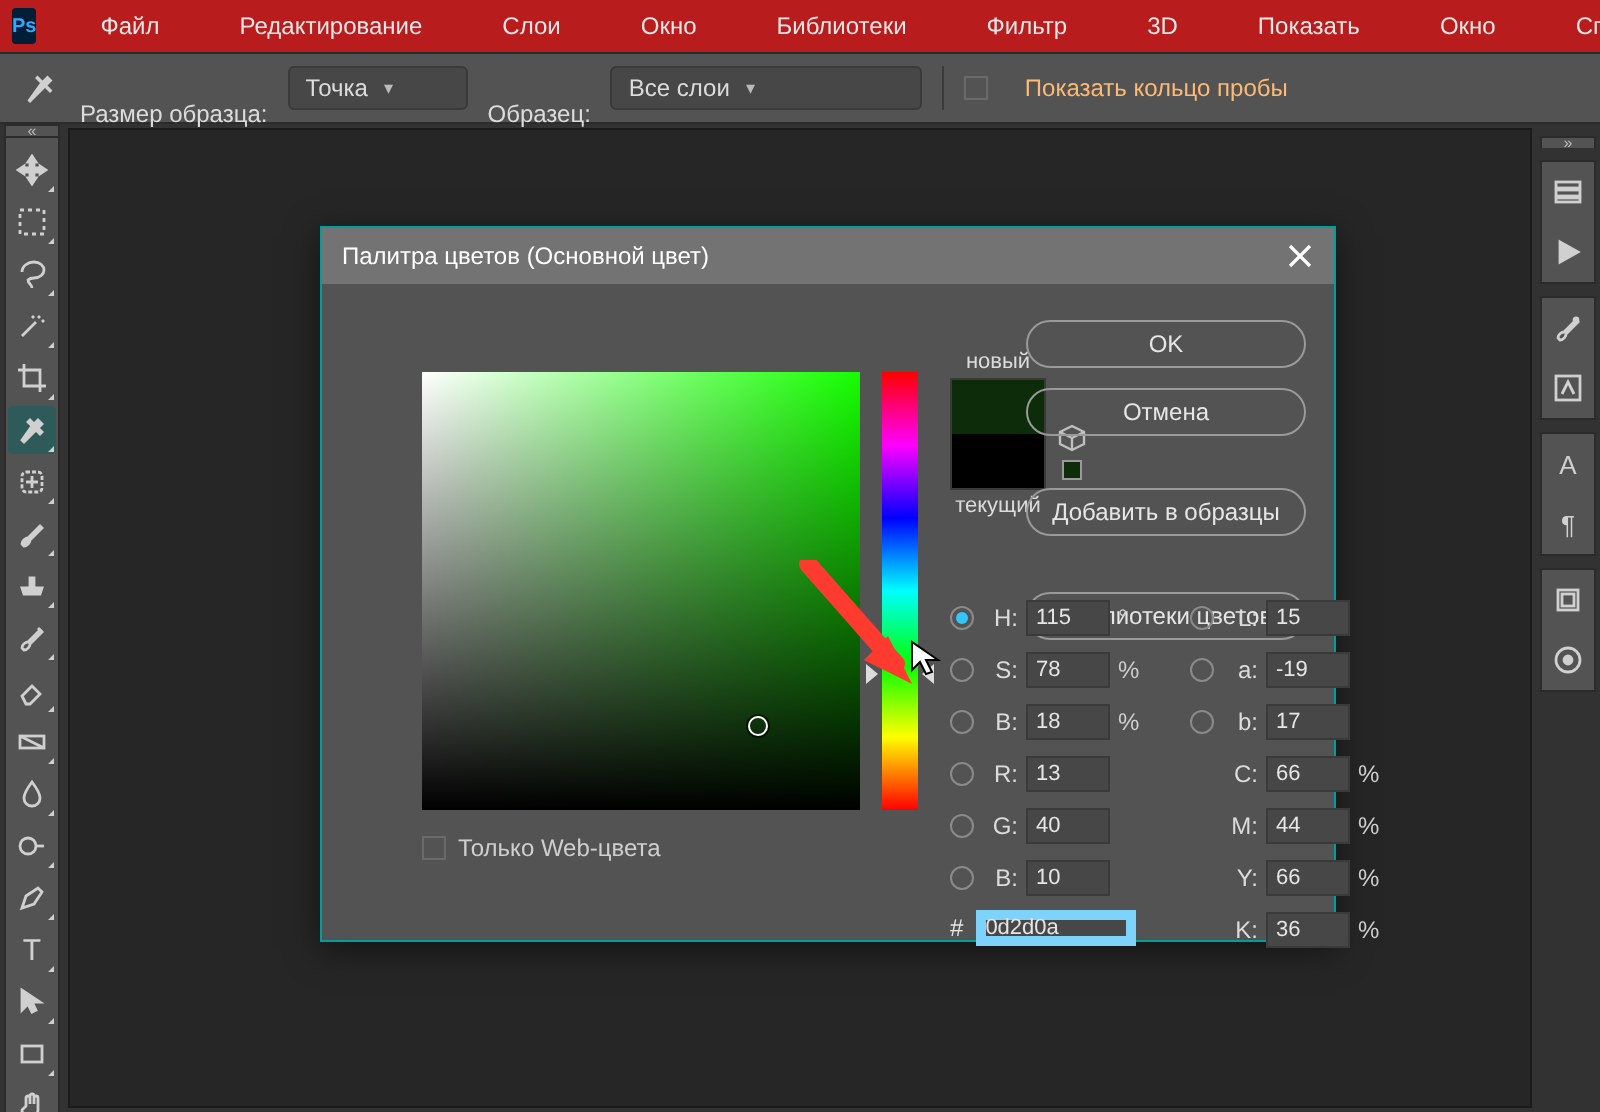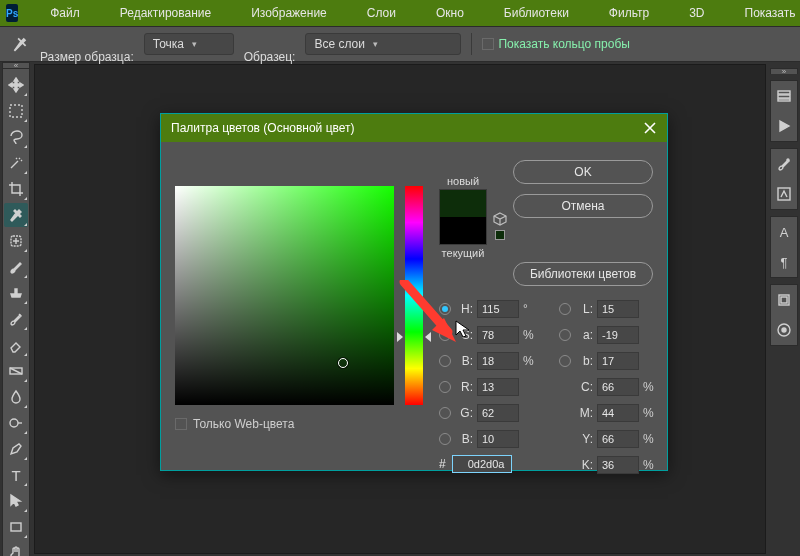--- a/index.html
+++ b/index.html
@@ -1,28 +1,28 @@
 <!DOCTYPE html>
 <html><head>
 <meta charset="utf-8">
 <style>
   * { box-sizing: border-box; margin: 0; padding: 0; font-family: "Segoe UI", Tahoma, sans-serif; }
   body { width: 800px; height: 556px; background: #323232; overflow: hidden; position: relative; color: #dcdcdc; font-size: 12px; }
   
-  .menubar { height: 26px; background: #4d7c0f; display: flex; align-items: center; padding: 0 6px; gap: 4px; }
+  .menubar { height: 26px; background: #b91c1c; display: flex; align-items: center; padding: 0 6px; gap: 4px; }
   .ps-badge { width: 22px; height: 18px; background: #001e36; color: #31a8ff; font-weight: 700; font-size: 10px; display: flex; align-items: center; justify-content: center; border-radius: 2px; }
   .menubar .item { padding: 4px 8px; color: #e6e6e6; cursor: default; margin-left: 20px; }
   
   .optionsbar { height: 36px; background: #535353; display: flex; align-items: center; padding: 0 10px; gap: 10px; border-bottom: 1px solid #2b2b2b; border-top: 1px solid #2b2b2b;}
   .tool-icon-mini { width: 20px; height: 20px; display:flex; align-items:center; justify-content:center;}
   .opt-label { color: #dcdcdc; margin-top: 25px; }
   .opt-select { background: #474747; border: 1px solid #3a3a3a; color: #dcdcdc; height: 22px; display: flex; align-items: center; padding: 0 8px; border-radius: 3px; gap: 8px; }
   .opt-select .caret { font-size: 9px; color: #bbb; }
   .chk { width: 12px; height: 12px; border: 1px solid #6a6a6a; display:inline-block; }
-  .opt-disabled { color: #86efac; display:flex; align-items:center; gap:4px; }
+  .opt-disabled { color: #fdba74; display:flex; align-items:center; gap:18px; }
   
   .toolbar { position: absolute; left: 2px; top: 68px; width: 28px; background: #535353; display: flex; flex-direction: column; align-items: center; padding: 4px 0; gap: 2px; border: 1px solid #2b2b2b;}
   .tool { width: 24px; height: 24px; display: flex; align-items: center; justify-content: center; color: #d0d0d0; border-radius: 2px; }
   .tool.selected { background: #2f5a5a; }
   .tool svg { width: 16px; height: 16px; stroke: #d0d0d0; fill: none; stroke-width: 1.4; }
   .tool .glyph { font-size: 15px; color:#d0d0d0; }
   .tool.sub { position:relative;}
   .tool.sub::after{ content:""; position:absolute; right:1px; bottom:1px; width:0;height:0;border-left:3px solid transparent; border-bottom:3px solid #d0d0d0;}
   
   .collapse-handle { position:absolute; left:2px; top:62px; width:28px; height:6px; background:#535353; border:1px solid #2b2b2b; border-bottom:none; display:flex; align-items:center; justify-content:center;}
@@ -31,23 +31,23 @@
   .right-strip { position: absolute; right: 2px; top: 68px; width: 28px; display:flex; flex-direction:column; gap:6px;}
   .panel-chunk { background:#535353; border:1px solid #2b2b2b; display:flex; flex-direction:column; align-items:center; padding:6px 0; gap:12px;}
   .panel-chunk .pi { width:18px;height:18px; display:flex;align-items:center;justify-content:center; color:#d0d0d0;}
   .panel-chunk .pi svg{ width:16px;height:16px; stroke:#d0d0d0; fill:none; stroke-width:1.4;}
   .right-collapse { width:28px; height:6px; background:#535353; border:1px solid #2b2b2b; border-bottom:none; display:flex;align-items:center;justify-content:center;}
   .right-collapse span{font-size:8px;color:#bbb;}
   
   .canvas { position:absolute; left:34px; right:34px; top:64px; bottom:2px; background:#262626; border:1px solid #1b1b1b;}
   
   .dialog { position:absolute; left:160px; top:113px; width:508px; height:358px; background:#535353; border:1px solid #009f9f; box-shadow:0 4px 16px rgba(0,0,0,.5);}
-  .dialog-title { height:28px; background:#4d7c0f; display:flex; align-items:center; padding:0 10px; color:#fff; font-size:12px; justify-content:space-between;}
+  .dialog-title { height:28px; background:#737373; display:flex; align-items:center; padding:0 10px; color:#fff; font-size:12px; justify-content:space-between;}
   .dialog-title .close { width:14px;height:14px; stroke:#fff; stroke-width:1.6; cursor:default;}
-  .dialog-body { position:relative; padding:18px 14px 14px 14px; height:calc(100% - 28px);}
+  .dialog-body { position:relative; padding:18px 14px 14px 14px; height:calc(100% - 28px);margin-left:36px;}
   .color-field { position:absolute; left:14px; top:44px; width:219px; height:219px;
     background:
       linear-gradient(to top, #000 0%, rgba(0,0,0,0) 100%),
       linear-gradient(to right, #fff 0%, rgba(255,255,255,0) 100%),
       hsl(115,100%,50%);
   }
   .color-field .marker { position:absolute; width:10px;height:10px; border:1px solid #fff; border-radius:50%; left:168px; top:177px; transform:translate(-50%,-50%); box-shadow:0 0 0 1px rgba(0,0,0,.6);}
   .hue-strip { position:absolute; left:244px; top:44px; width:18px; height:219px;
     background: linear-gradient(to bottom, #ff0000 0%, #ff00ff 16.66%, #0000ff 33.33%, #00ffff 50%, #00ff00 66.66%, #ffff00 83.33%, #ff0000 100%);
   }
@@ -70,35 +70,34 @@
   .row { display:flex; align-items:center; height:24px; gap:4px; }
   .col { display:flex; flex-direction:column; gap:2px;}
   .radio { width:12px;height:12px;border:1px solid #8a8a8a;border-radius:50%; display:inline-flex;align-items:center;justify-content:center;}
   .radio.checked::after{content:"";width:6px;height:6px;background:#31c6ff;border-radius:50%;}
   .field-label{ width:18px; text-align:right;}
   .num-input{ width:42px; height:18px; background:#474747; border:1px solid #3a3a3a; color:#e6e6e6; padding:0 4px; font-size:11px; display:flex;align-items:center;}
   .unit{ width:14px; color:#cfcfcf;}
   .grid { display:grid; grid-template-columns: 110px 100px; column-gap:10px; row-gap:2px;}
   .hex-row{ display:flex; align-items:center; gap:6px; margin-top:2px;}
   .hex-row .hash{ color:#e6e6e6;}
-  .hex-input{ width:60px; height:18px; background:#474747; border:1px solid #7dd3fc; color:#e6e6e6; padding:0 15px; font-size:11px; display:flex;align-items:center;}
+  .hex-input{ width:80px; height:18px; background:#474747; border:5px solid #7dd3fc; color:#e6e6e6; padding:0 0; font-size:11px; display:flex;align-items:center;}
   
   .arrow { position:absolute; left:392px; top:280px; pointer-events:none; }
   .arrow svg{ width:90px; height:80px; }
   .cursor { position:absolute; left:455px; top:320px; pointer-events:none;}
   .cursor svg{ width:18px;height:18px; fill:#fff; stroke:#000; stroke-width:1;}
 </style>
 </head>
 <body>
 
 <div class="menubar">
   <div class="ps-badge">Ps</div>
   <div class="item">Файл</div>
   <div class="item">Редактирование</div>
-  <div class="item">Изображение</div>
   <div class="item">Слои</div>
   <div class="item">Окно</div>
   <div class="item">Библиотеки</div>
   <div class="item">Фильтр</div>
   <div class="item">3D</div>
   <div class="item">Показать</div>
   <div class="item">Окно</div>
   <div class="item">Справка</div>
 </div>
 
@@ -314,20 +313,21 @@
     <div class="cube-icon"><svg viewBox="0 0 14 14">
           <path d="M7 1l6 3v6l-6 3-6-3V4z"></path>
           <path d="M1 4l6 3 6-3M7 7v6"></path>
         </svg></div>
     <div class="tiny-swatch"></div>
 
     <div class="btn-stack">
       <div class="pill-btn">OK</div>
       <div class="pill-btn">Отмена</div>
       <div style="height:6px"></div>
+      <div class="pill-btn">Добавить в образцы</div>
       <div style="height:8px"></div>
       <div class="pill-btn">Библиотеки цветов</div>
     </div>
 
     <div class="web-only">
       <span class="chk"></span>
       <span>Только Web-цвета</span>
     </div>
 
     <div class="inputs">
@@ -354,21 +354,21 @@
           </div>
           <div class="row">
             <span class="radio"></span>
             <span class="field-label">R:</span>
             <div class="num-input">13</div>
             <span class="unit"></span>
           </div>
           <div class="row">
             <span class="radio"></span>
             <span class="field-label">G:</span>
-            <div class="num-input">62</div>
+            <div class="num-input">40</div>
             <span class="unit"></span>
           </div>
           <div class="row">
             <span class="radio"></span>
             <span class="field-label">B:</span>
             <div class="num-input">10</div>
             <span class="unit"></span>
           </div>
           <div class="hex-row">
             <span class="hash">#</span>

